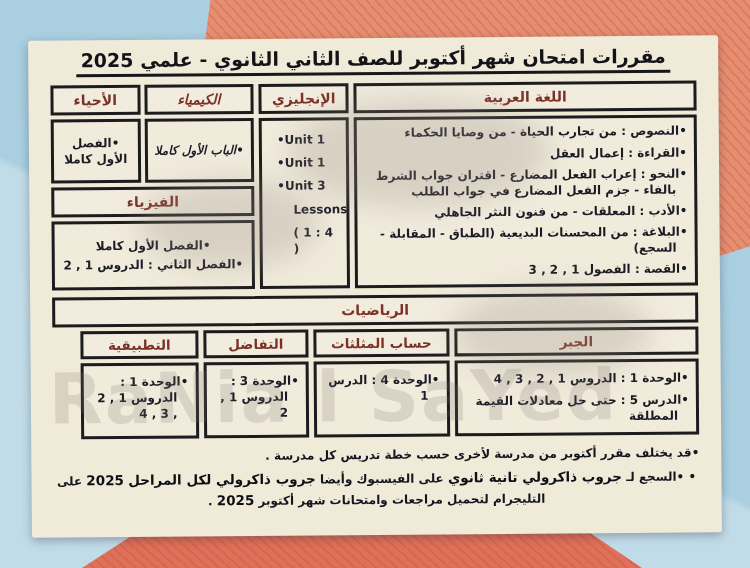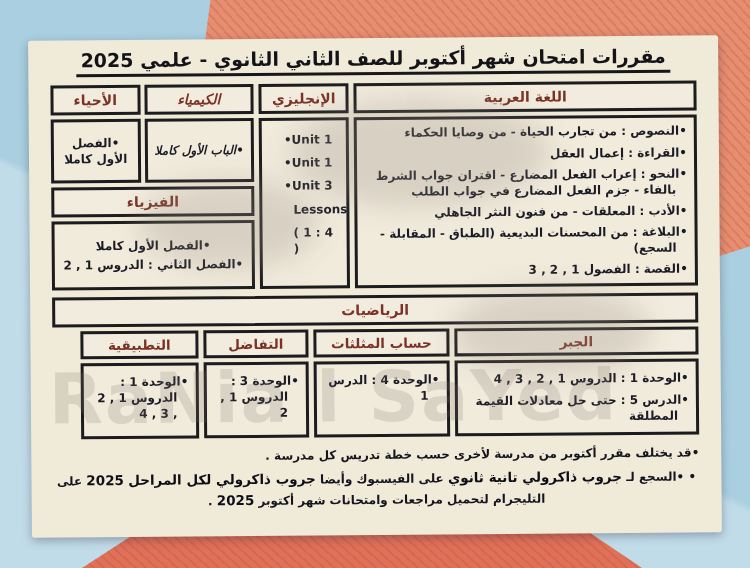--- a/index.html
+++ b/index.html
@@ -41,21 +41,21 @@
   .hcell { border:3px solid #1c1c1e; display:flex; align-items:center; justify-content:center;
            font-weight:bold; color:#7a3226; font-size:14px; height:30px; flex:none;
            background:rgba(244,239,228,0.45); }
   .ccell { border:3px solid #1c1c1e; flex:1; padding:3px 7px;
            background:rgba(244,239,228,0.3); }
   .items { display:flex; flex-direction:column; justify-content:space-around; height:100%;
            font-size:12px; font-weight:bold; color:#1b1b25; line-height:1.35; }
   .item  { padding-right:11px; text-indent:-11px; }
   .item::before { content:"\2022 "; }
   .eng { direction:ltr; padding-left:8px; justify-content:flex-start; gap:7px; padding-top:8px; }
-  .eng .item { padding-left:11px; padding-right:0;text-align:center; }
+  .eng .item { padding-left:11px; padding-right:0; }
   .eng .plain { padding-left:16px; text-indent:0; }
   .eng .plain::before { content:""; }
   .center-items { justify-content:center; text-align:center; gap:2px; }
   .center-items .item { text-indent:0; padding-right:0; }
   .group-row { display:flex; gap:4px; }
   .group-row .w-chem { width:55%; display:flex; flex-direction:column;font-style:italic; }
   .group-row .w-bio  { width:45%; display:flex; flex-direction:column; }
   .gr-head { height:30px; flex:none; }
   .gr-content { height:64px; flex:none; }
   .phys-content { flex:1; }

